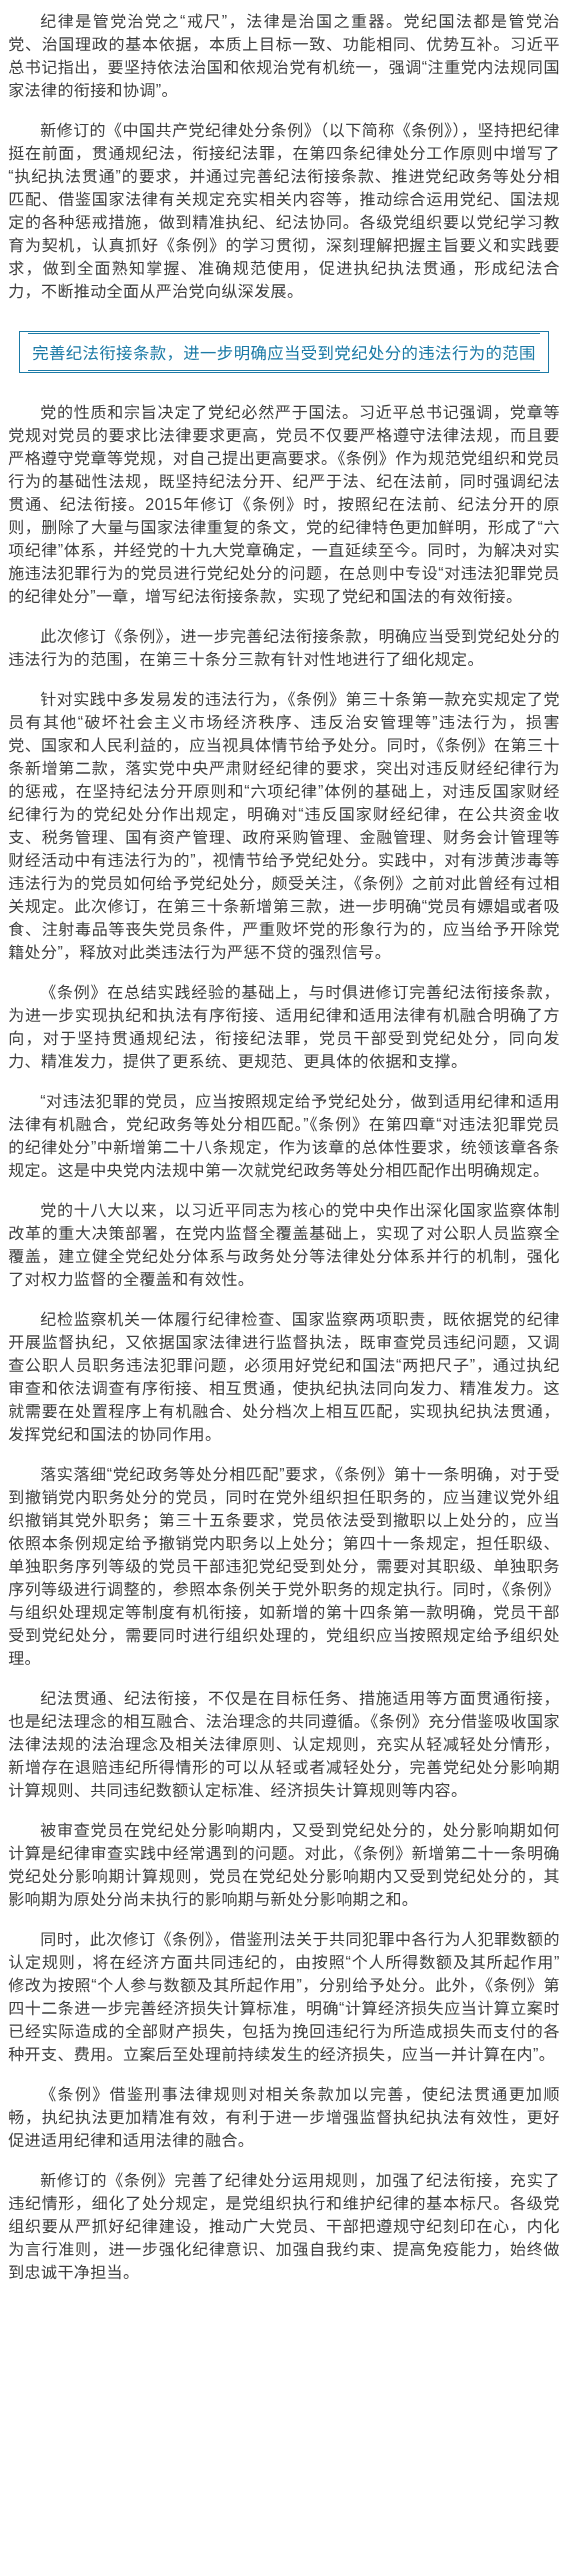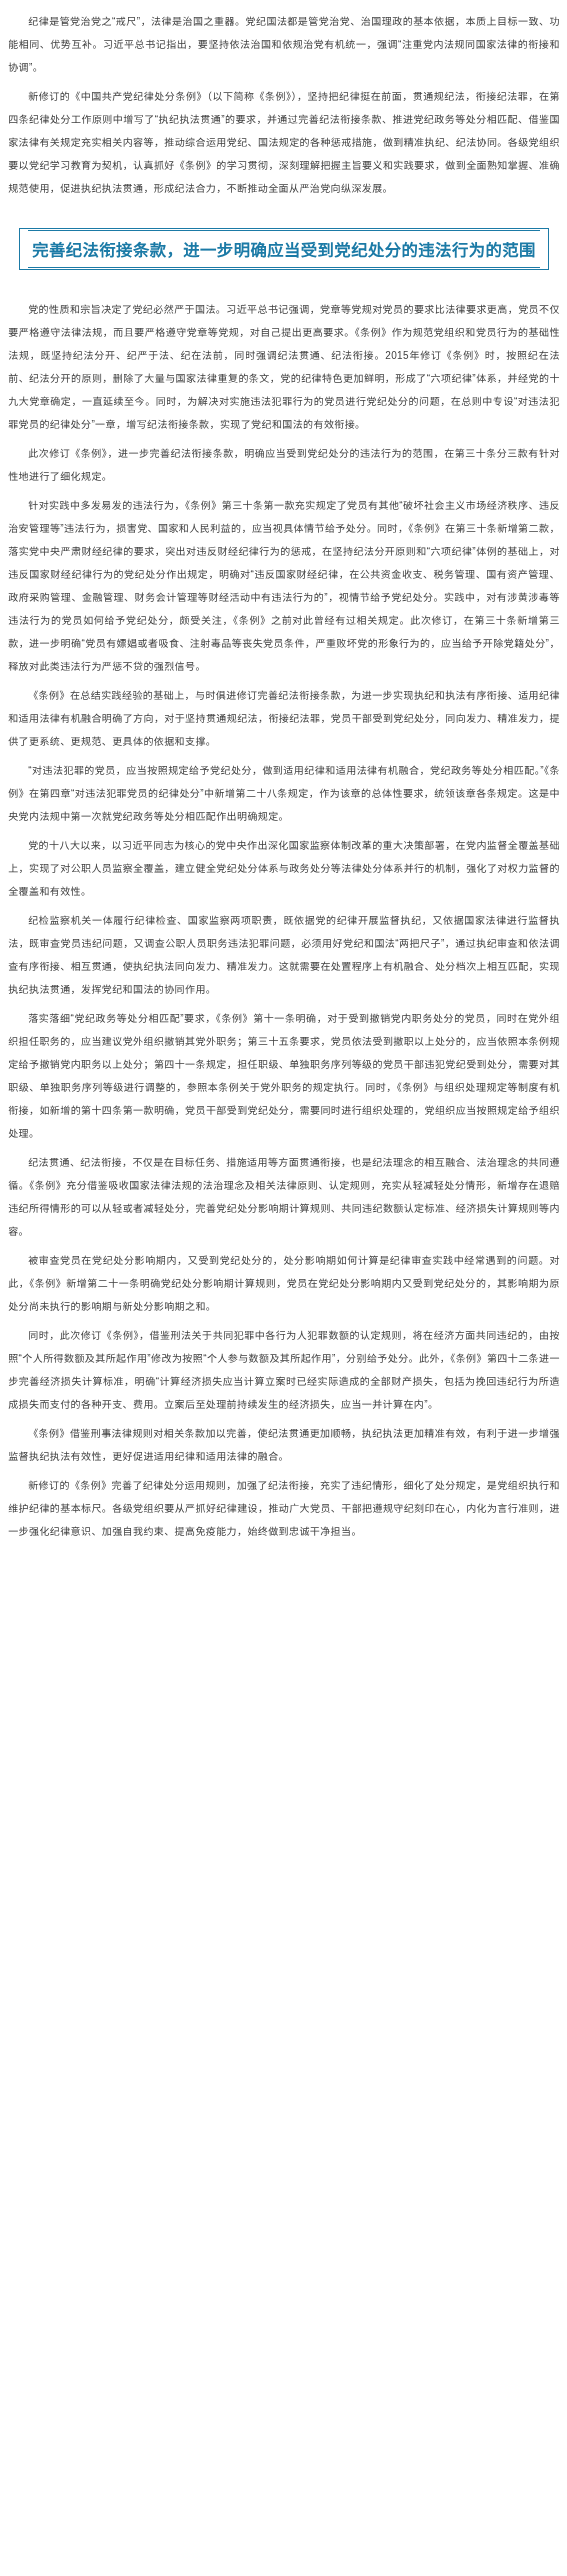--- a/index.html
+++ b/index.html
@@ -15,44 +15,44 @@
     width:568px;
     min-height:2576px;
     margin:0 auto;
     font-family:"Liberation Sans","DejaVu Sans",sans-serif;
     color:var(--text);
   }
   .article{
     padding:6.5px 8.2px 16.4px 8.2px;
   }
   .para{
-    font-size:10px;
+    font-size:16px;
     line-height:23px;
     text-align:justify;
     text-indent:2em;
     letter-spacing:0.4px;
-    margin:6px 0;
+    margin:17px 0;
     color:var(--text);
   }
   .article .para:first-child{margin-top:3.3px;}
   .heading-wrap{
     text-align:center;
     margin:28px 0;
   }
   .heading-box{
     display:inline-block;
     border:1.6px solid var(--accent);
     padding:1.6px 8.2px;
   }
   .heading-inner{
     border-top:0.8px solid var(--accent);
     border-bottom:0.8px solid var(--accent);
     padding:5.7px 4.1px;
     font-size:16.4px;
-    font-weight:bold;
+    font-weight:normal;
     color:var(--accent);
     letter-spacing:0.4px;
     white-space:nowrap;
   }
 </style>
 </head>
 <body>
 
 <div class="article">
 

